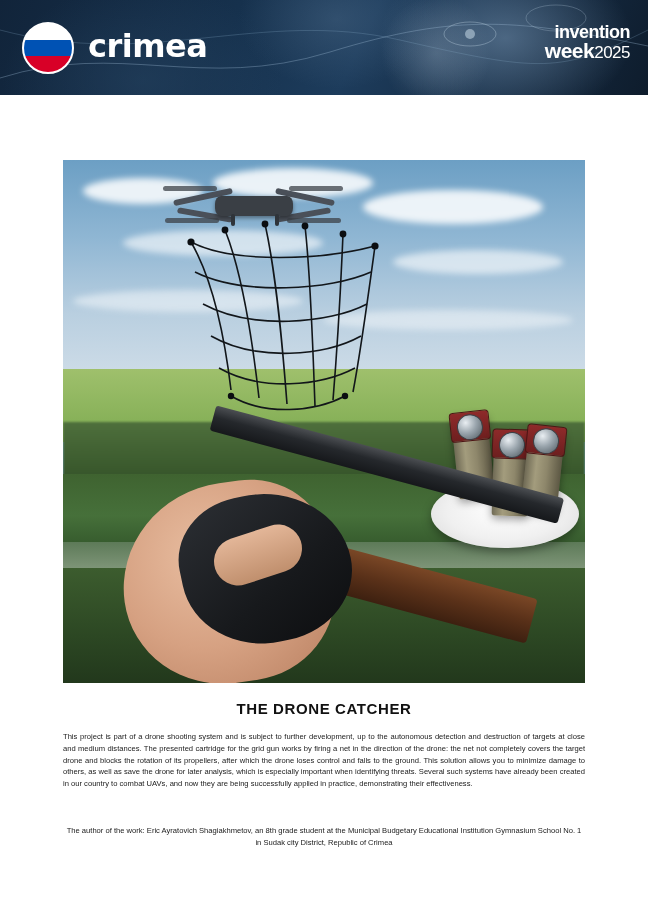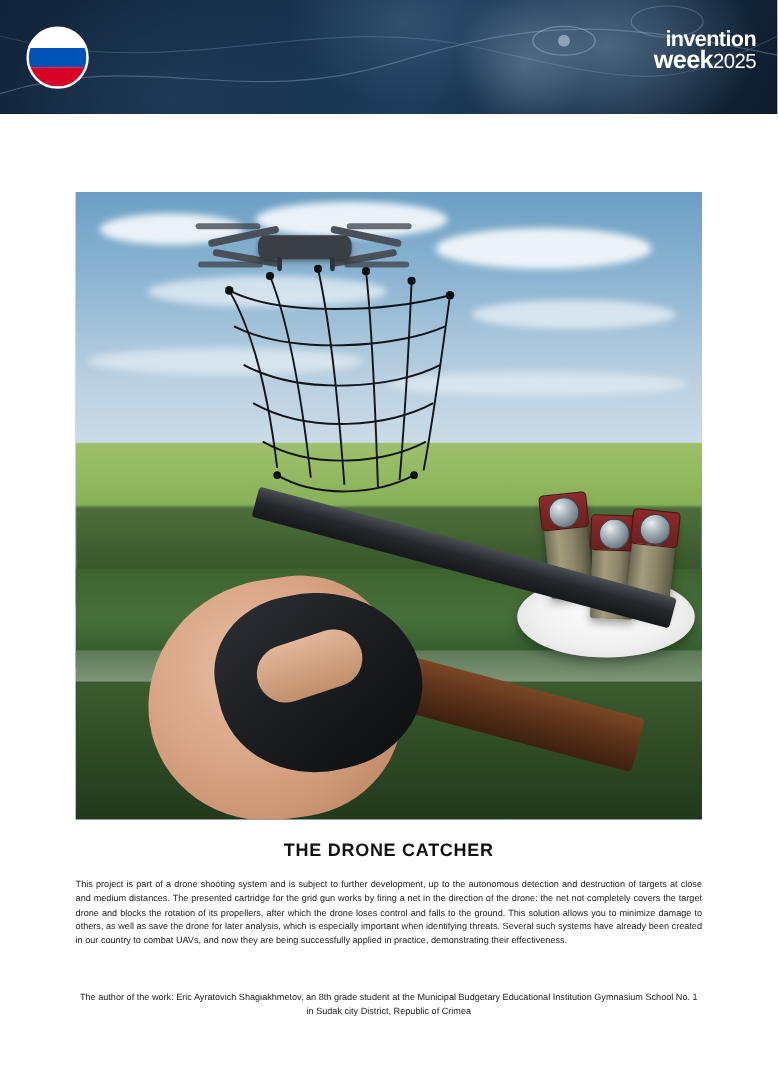--- a/index.html
+++ b/index.html
@@ -426,20 +426,21 @@
       <circle cx="470" cy="34" r="5" fill="rgba(210,228,240,0.5)"></circle>
       <ellipse cx="556" cy="18" rx="30" ry="13" fill="none" stroke="rgba(200,220,235,0.25)" stroke-width="1"></ellipse>
     </svg>
 
     <div class="flag-badge">
       <div class="flag-stripe" style="background:#ffffff"></div>
       <div class="flag-stripe" style="background:#0052b4"></div>
       <div class="flag-stripe" style="background:#d80027"></div>
     </div>
 
+    <div class="logo-text">crimea</div>
 
     <div class="iw-block">
       <div class="iw-line1">invention</div>
       <div class="iw-line2"><span>week</span><span class="iw-year">2025</span></div>
     </div>
   </div>
 
   <div class="main">
 
     <div class="photo-frame">

